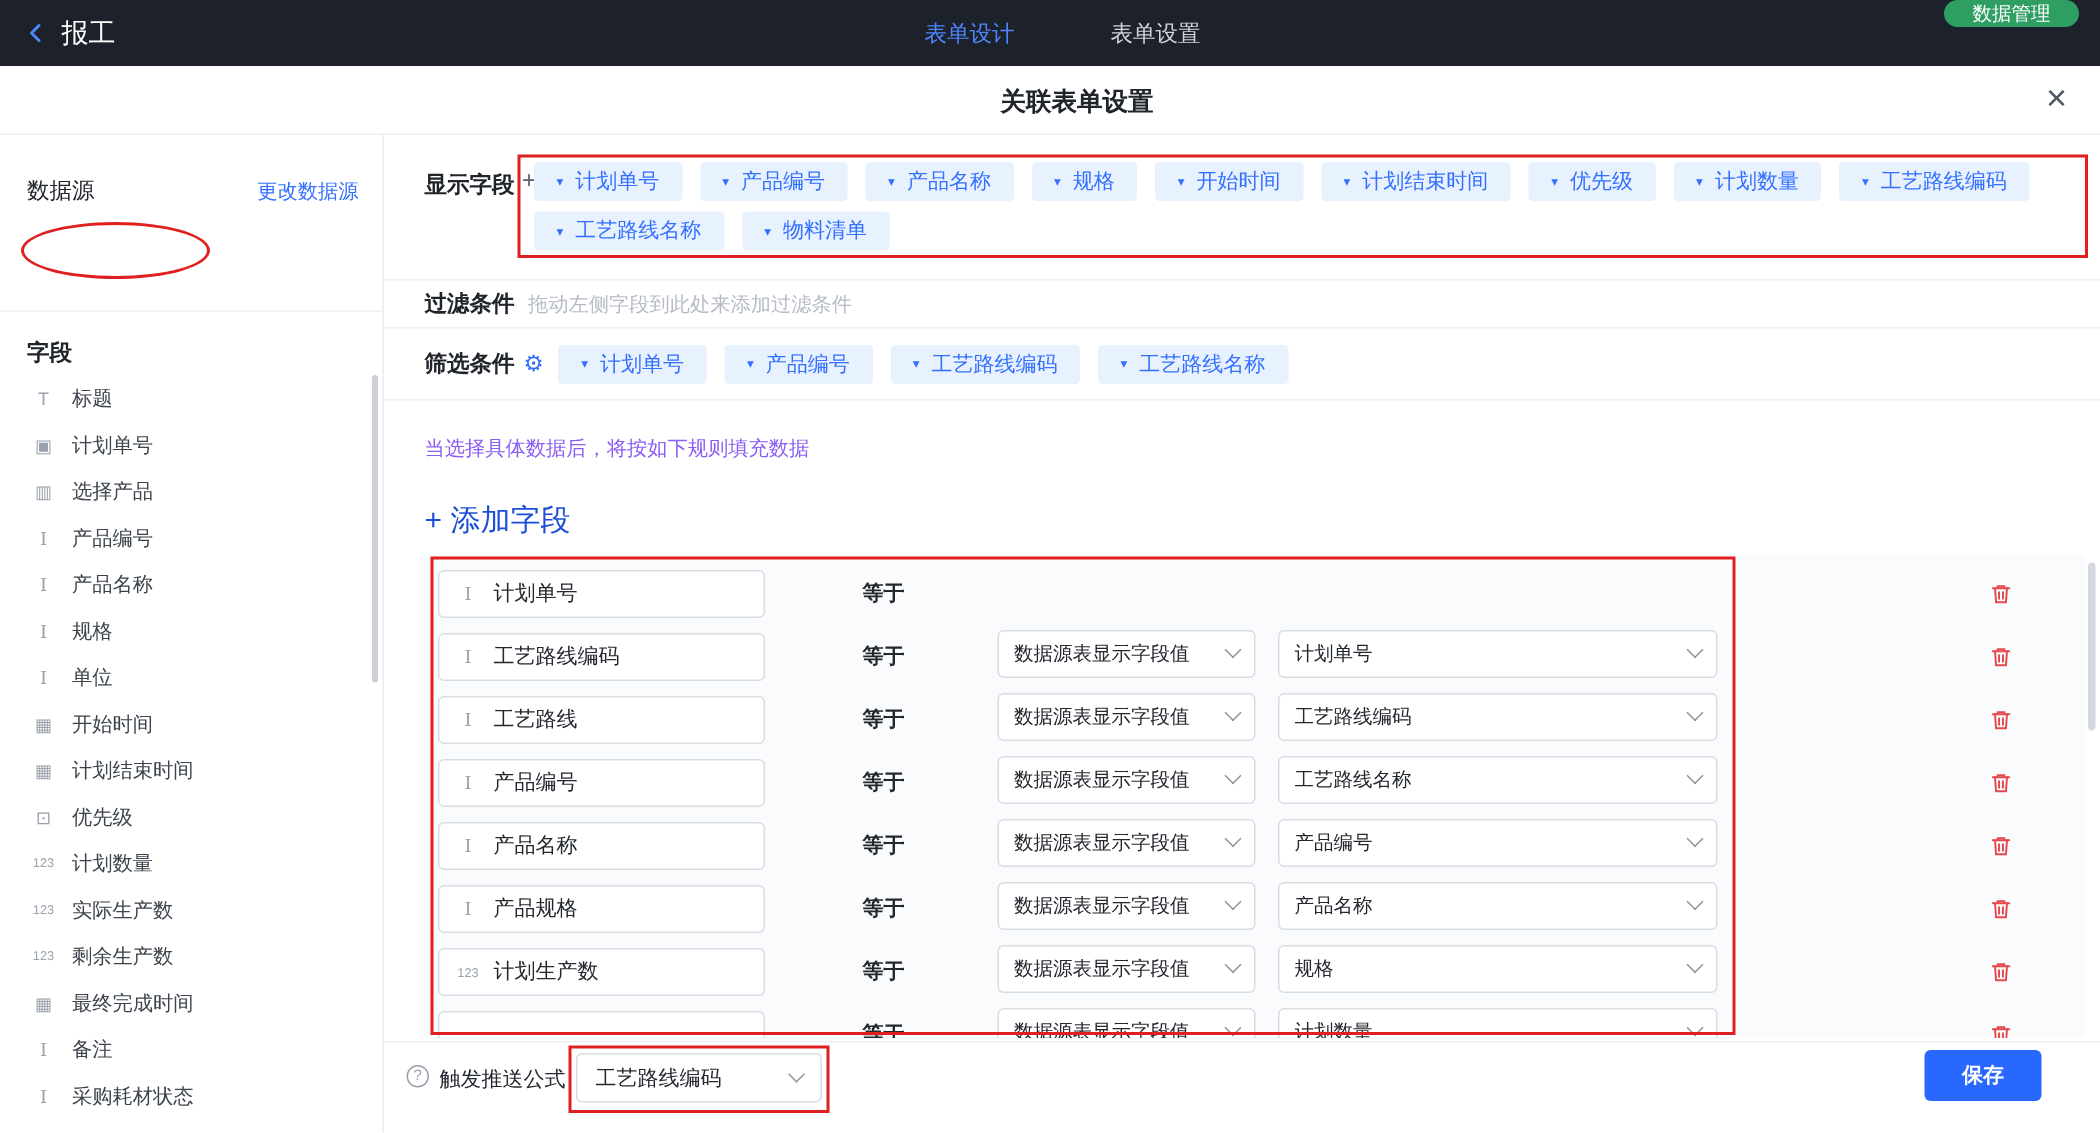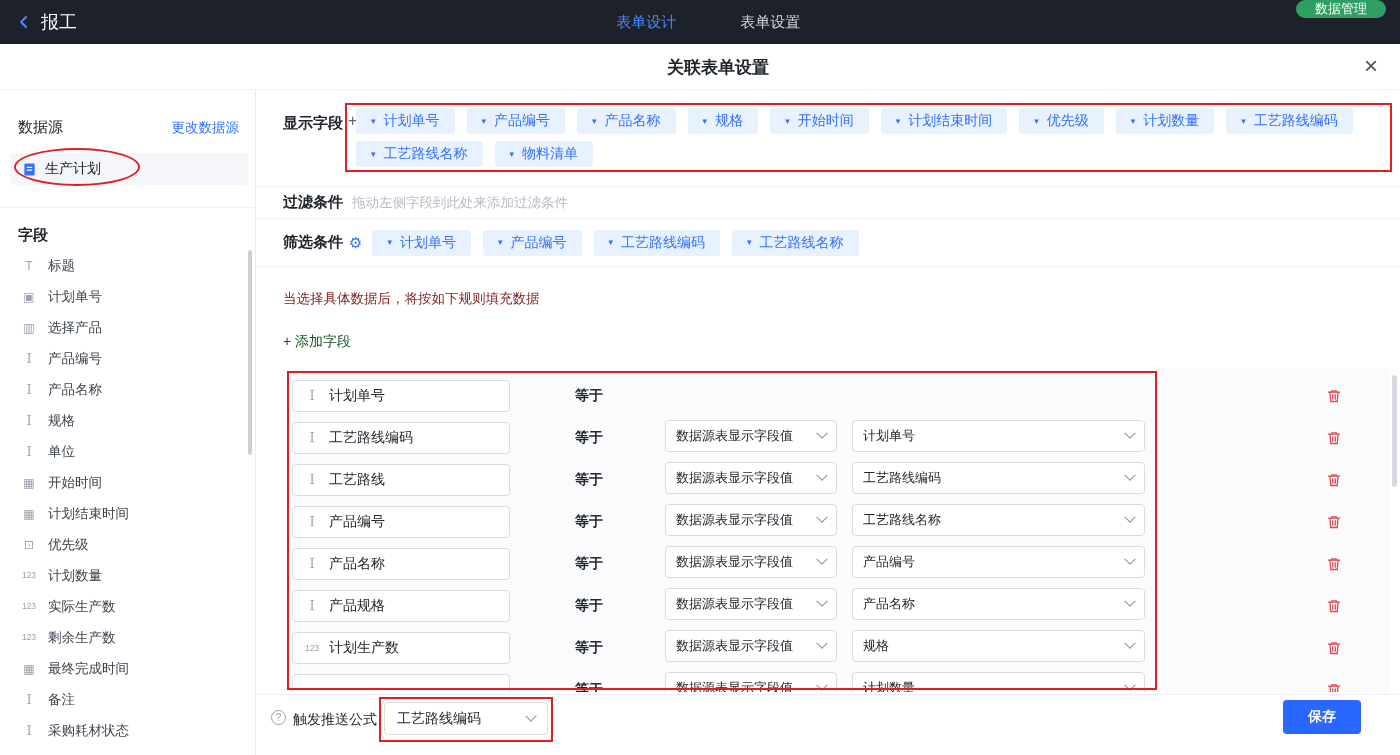--- a/index.html
+++ b/index.html
@@ -64,23 +64,23 @@
          background:#e8f1fe; border-radius:3px; color:#3370ff; font-size:14px; cursor:pointer; white-space:nowrap; }
   .tag-caret { font-size:9px; line-height:1; }
 
   .sec-filter { position:absolute; left:27px; top:97px; right:10px; height:31px; display:flex; align-items:center; }
   .filter-placeholder { margin-left:9px; font-size:13.5px; color:#b6bcc6; }
 
   .sec-screen { position:absolute; left:27px; top:129px; right:10px; height:47px; display:flex; align-items:center; }
   .gear { margin-left:6px; font-size:15px; color:#3370ff; cursor:pointer; line-height:1; }
   .screen-tags { margin-left:10px; display:flex; gap:12px; }
 
-  .hint { position:absolute; left:27px; top:200px; font-size:13.5px; color:#7f1d1d; }
-
-  .add-field { position:absolute; left:27px; top:243px; font-size:14px; color:#14532d; cursor:pointer; }
+  .hint { position:absolute; left:27px; top:200px; font-size:13.5px; color:#8b5cf6; }
+
+  .add-field { position:absolute; left:27px; top:243px; font-size:20px; color:#1d4ed8; cursor:pointer; }
 
   .rules-panel { position:absolute; left:24px; top:279px; width:1110px; height:323px; background:#fafbfd; border-radius:4px; }
   .rules-viewport { position:absolute; left:0; top:285px; width:1134px; height:317px; overflow:hidden; }
   .rule-row { position:relative; height:42px; }
   .rule-input { position:absolute; left:36px; top:5px; width:218px; height:32px; border:1px solid #d8dce3;
                 border-radius:4px; background:#fff; display:flex; align-items:center; gap:9px; padding:0 11px; cursor:text; }
   .r-icon { width:16px; flex:none; color:#9aa2ad; font-size:12px; text-align:center; line-height:1; }
   .r-icon.t-number { font-size:8.5px; }
   .r-icon.t-text { font-family:"DejaVu Serif",serif; }
   .r-field { font-size:14px; color:#23272e; white-space:nowrap; }
@@ -161,30 +161,20 @@
 
 <div class="modal-header">
   <div class="modal-title">关联表单设置</div>
   <span class="close-btn">×</span>
 </div>
 
 <aside class="sidebar">
   <div class="ds-header">
     <span class="ds-label">数据源</span>
     <span class="ds-change">更改数据源</span>
-  </div>
-  <div class="ds-item">
-    <span style="display:flex;">
-      <svg width="15" height="15" viewBox="0 0 16 16">
-          <rect x="2.5" y="1.5" width="11" height="13" rx="1.5" fill="#3370ff"></rect>
-          <rect x="5" y="5" width="6" height="1.3" rx="0.6" fill="#fff"></rect>
-          <rect x="5" y="8" width="6" height="1.3" rx="0.6" fill="#fff"></rect>
-        </svg>
-    </span>
-    <span class="ds-item-label">生产计划</span>
   </div>
   <div class="ann ann-ellipse"></div>
   <div class="sb-divider"></div>
   <div class="fields-label">字段</div>
   <ul class="field-list" id="field-list">
   <li class="field-item">
     <span class="f-icon t-title">T</span>
     <span class="f-label">标题</span>
   </li>
 

